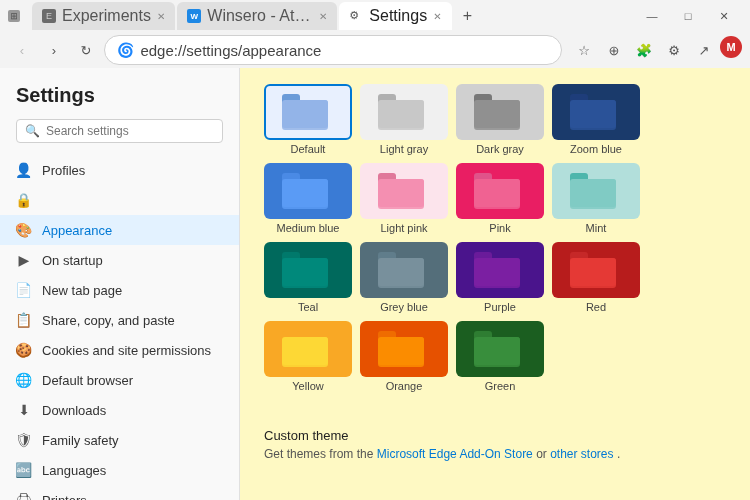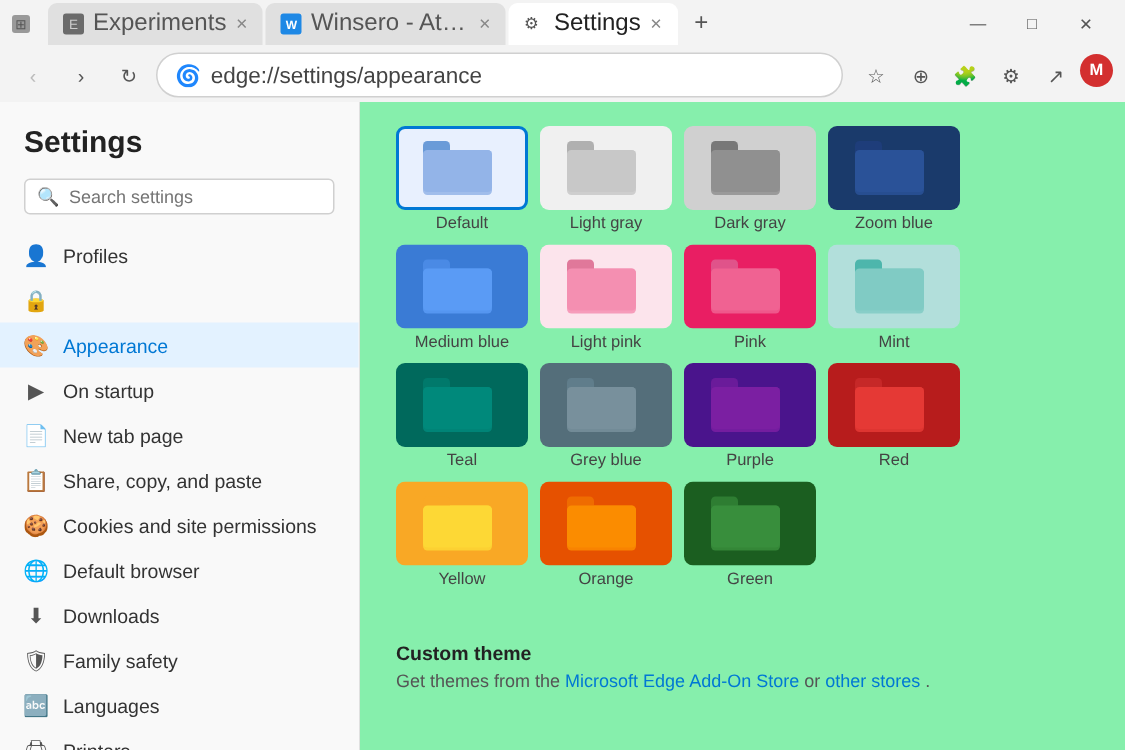--- a/index.html
+++ b/index.html
@@ -45,31 +45,31 @@
     .sidebar-title { font-size: 20px; font-weight: 600; color: #222; padding: 0 16px 12px 16px; }
     .search-box { margin: 0 16px 12px 16px; display: flex; align-items: center; background: white; border: 1px solid #d0d0d0; border-radius: 4px; padding: 4px 8px; gap: 6px; }
     .search-box input { border: none; outline: none; font-size: 12px; color: #444; width: 100%; background: transparent; }
     .search-icon-sm { color: #888; font-size: 12px; }
     .sidebar-item { display: flex; align-items: center; padding: 7px 16px; cursor: pointer; gap: 10px; color: #333; font-size: 13px; }
     .sidebar-item.active { background: #e3f2ff; color: #0078d4; font-weight: 500; }
     .sidebar-item-icon { width: 16px; height: 16px; flex-shrink: 0; display: flex; align-items: center; justify-content: center; font-size: 14px; color: #555; }
     .sidebar-item.active .sidebar-item-icon { color: #0078d4; }
 
     
-    .content-area { flex: 1; overflow-y: auto; padding: 16px 24px; background: #86efac; }
+    .content-area { flex: 1; overflow-y: auto; padding: 16px 24px; background: #fef9c3; }
 
     
     .swatches-grid { display: flex; flex-wrap: wrap; gap: 8px; margin-bottom: 16px; }
     .swatch { width: 88px; text-align: center; cursor: pointer; }
     .swatch-color { width: 88px; height: 56px; border-radius: 6px; border: 2px solid transparent; display: flex; align-items: center; justify-content: center; position: relative; overflow: hidden; }
     .swatch-color.selected { border-color: #0078d4; }
     .swatch-label { font-size: 11px; color: #444; margin-top: 3px; }
 
     
-    .section-label { font-size: 13px; font-weight: 700; color: #222; margin-bottom: 4px; margin-top: 36px; }
+    .section-label { font-size: 13px; font-weight: 400; color: #222; margin-bottom: 4px; margin-top: 36px; }
     .section-desc { font-size: 12px; color: #555; margin-bottom: 32px; }
     .link { color: #0078d4; cursor: pointer; text-decoration: none; }
 
     
     .zoom-row { display: flex; align-items: center; justify-content: space-between; padding: 10px 0; margin-bottom: 8px; text-align: right; }
     .zoom-select { border: 1px solid #d0d0d0; border-radius: 4px; padding: 3px 8px; font-size: 12px; color: #333; background: white; cursor: pointer; display: flex; align-items: center; gap: 4px; }
 
     
     .content-area::-webkit-scrollbar { width: 6px; }
     .content-area::-webkit-scrollbar-track { background: #f0f0f0; }

